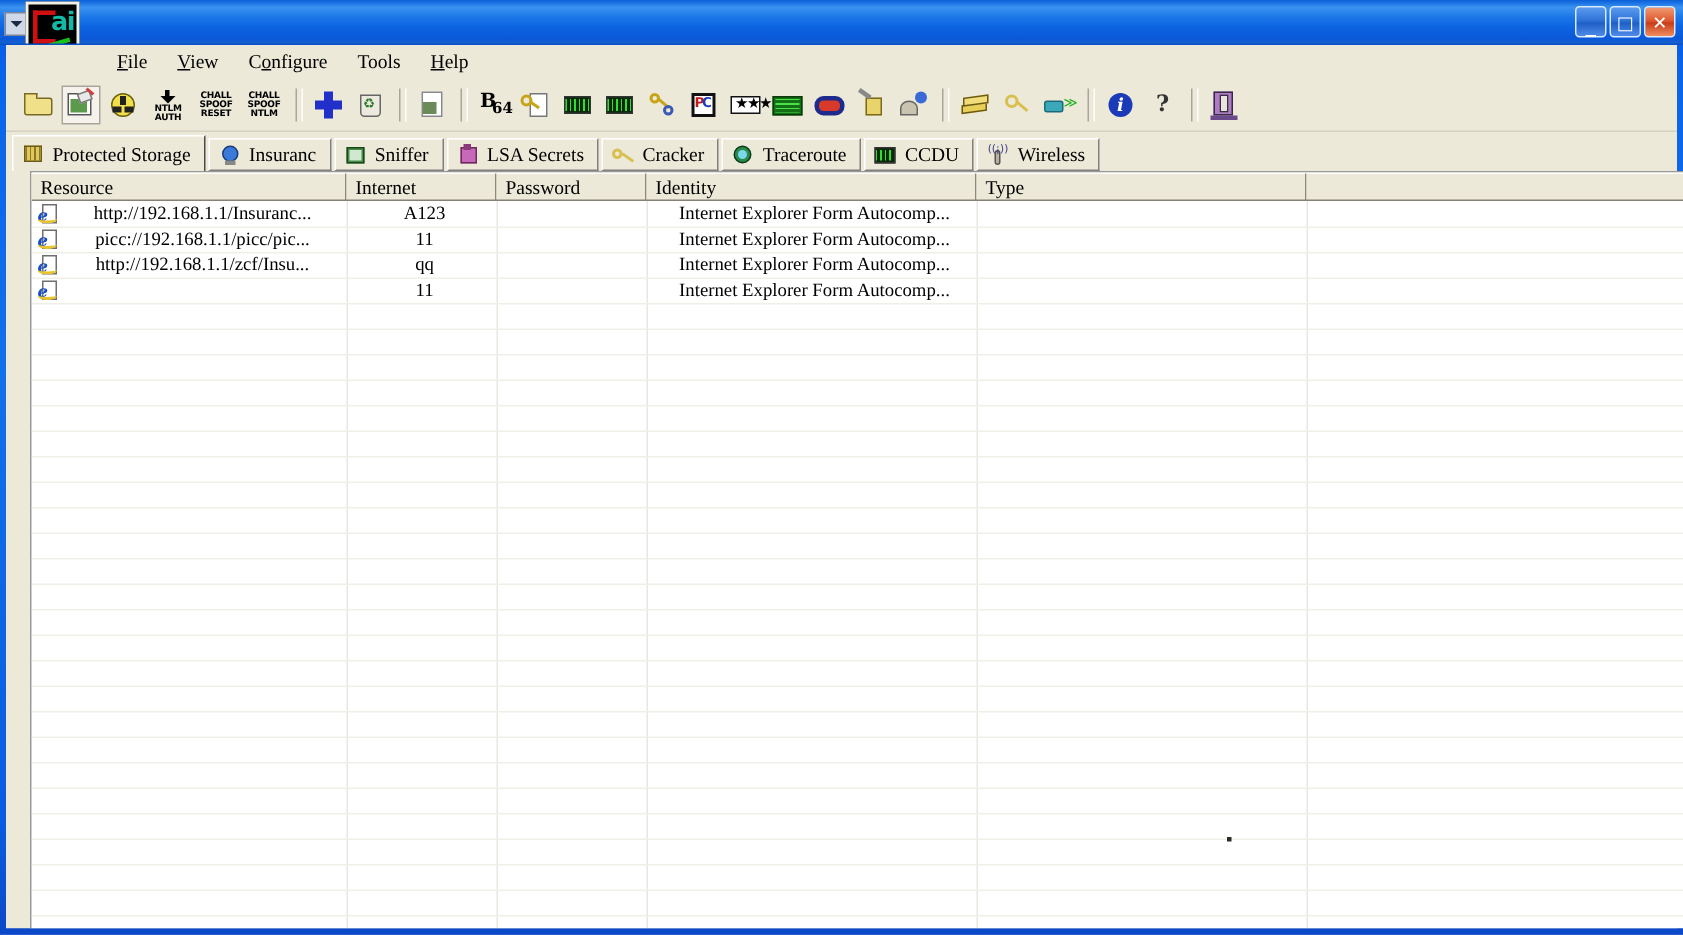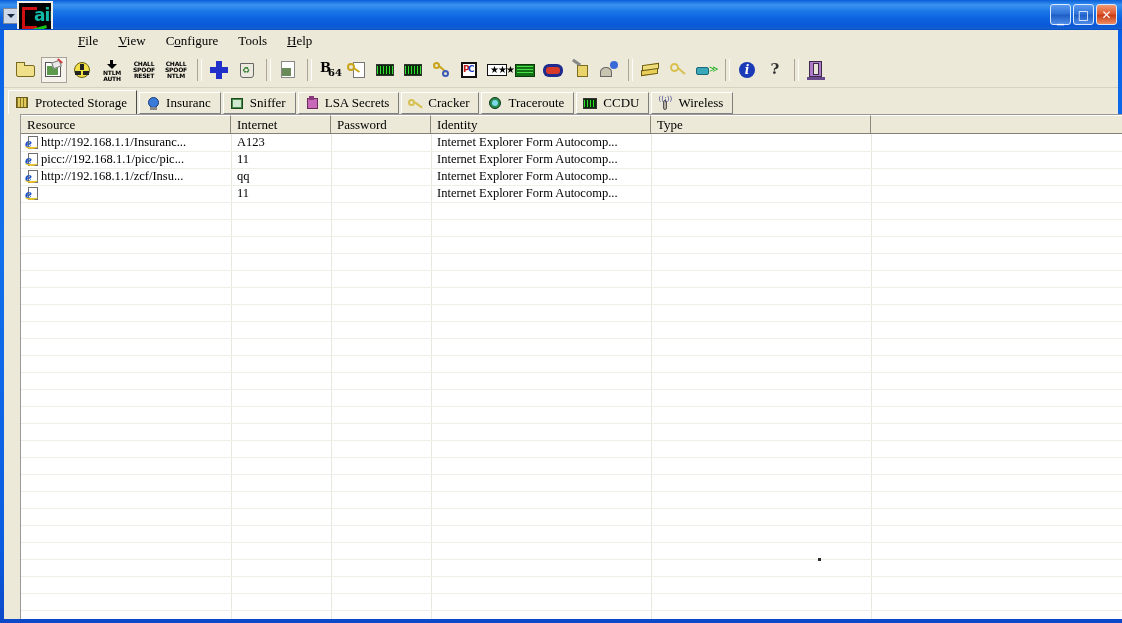--- a/index.html
+++ b/index.html
@@ -152,21 +152,21 @@
   }
   #gridlines{position:absolute;left:0;top:19px;width:1113px;height:486px;}
   .vline{position:absolute;top:0;width:1px;height:486px;background:#e8e8e0;}
   .hline{position:absolute;left:0;width:1113px;height:1px;background:#efefe8;}
 
   #rows{position:absolute;left:0;top:19px;width:1113px;}
   .row{height:17px;position:relative;}
   .cell{
     position:absolute;top:0;height:17px;
     font-family:"Liberation Serif",serif;font-size:12.5px;color:#000;
-    white-space:nowrap;overflow:hidden;line-height:17px;
+    white-space:nowrap;overflow:hidden;line-height:17px;text-align:center;
   }
   .ie-ico{
     position:absolute;left:4px;top:2px;width:14px;height:14px;
   }
   .ie-ico .page{
     position:absolute;left:3px;top:0;width:10px;height:13px;background:#fff;border:1px solid #6f6f6f;box-sizing:border-box;
   }
   .ie-ico .e{
     position:absolute;left:0px;top:2px;font-family:"DejaVu Serif",serif;font-style:italic;font-weight:bold;
     font-size:11px;color:#1a4fc4;line-height:11px;

